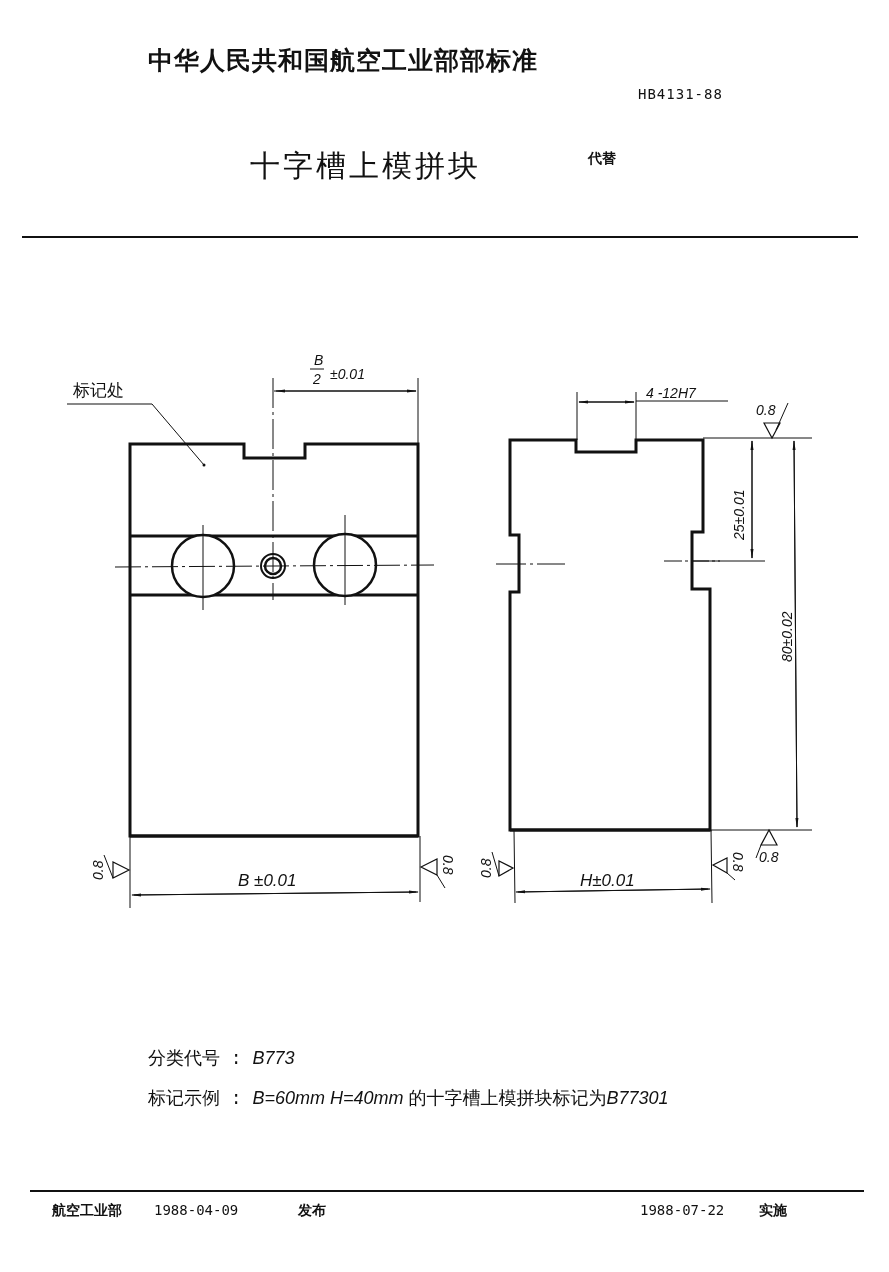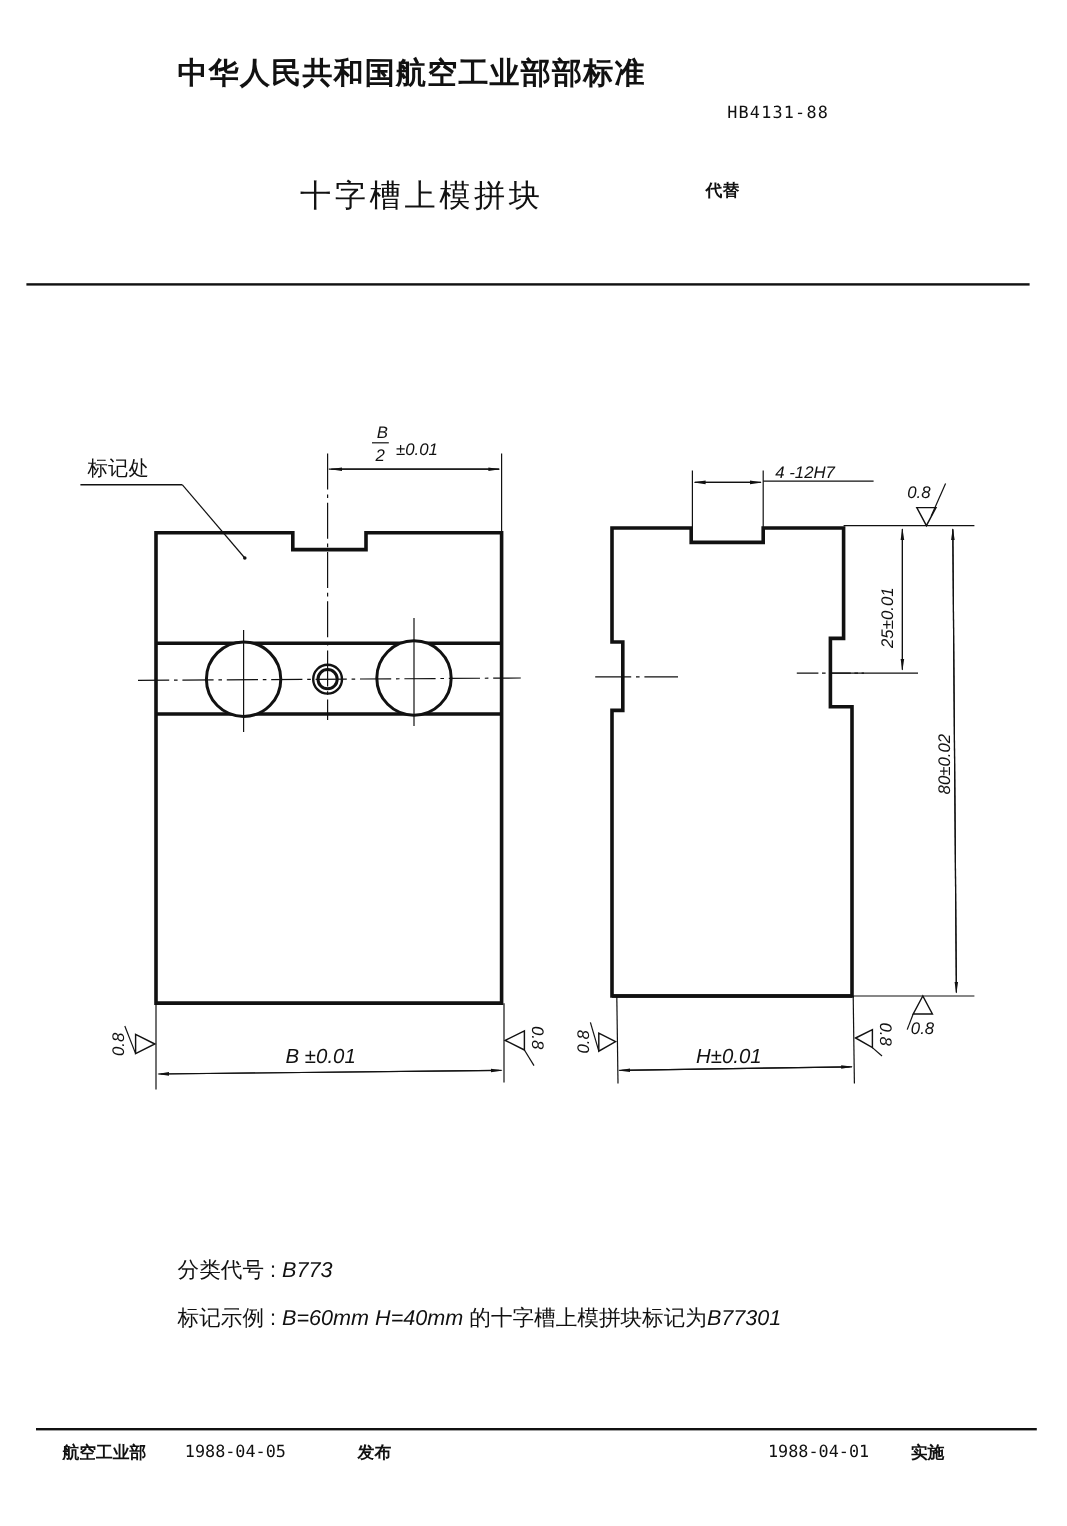--- a/index.html
+++ b/index.html
@@ -1,31 +1,31 @@
 <!DOCTYPE html>
 <html><head>
 <meta charset="utf-8">
 <style>
   html, body { margin: 0; padding: 0; background: #ffffff; }
   body { width: 889px; height: 1272px; position: relative; overflow: hidden; color: #111; font-family: "DejaVu Sans", sans-serif; }
   .abs { position: absolute; }
   .org { left: 148px; top: 44px; font-size: 25px; font-weight: bold; letter-spacing: 1px; }
-  .code { left: 606px; top: 86px; font-size: 14px; font-family: "DejaVu Sans Mono", monospace; letter-spacing: 1px; }
-  .title { left: 250px; top: 146px; font-size: 26px; letter-spacing: 3px; font-family: "DejaVu Serif", serif; text-align: center; }
+  .code { left: 638px; top: 86px; font-size: 14px; font-family: "DejaVu Sans Mono", monospace; letter-spacing: 1px; }
+  .title { left: 250px; top: 146px; font-size: 30px; letter-spacing: 3px; font-family: "DejaVu Serif", serif; text-align: center; }
   .replace { left: 588px; top: 150px; font-size: 14px; font-weight: bold; }
   .rule-top { left: 22px; top: 236px; width: 836px; height: 2px; background: #111; }
   .rule-bottom { left: 30px; top: 1190px; width: 834px; height: 2px; background: #111; }
   svg.drawing { position: absolute; left: 0; top: 0; }
   .dim { font-family: "Liberation Sans", sans-serif; font-style: italic; font-size: 17px; fill: #111; }
   .dim-sm { font-family: "Liberation Sans", sans-serif; font-style: italic; font-size: 14px; fill: #111; }
   .cjk-label { font-family: "DejaVu Sans", sans-serif; font-size: 17px; fill: #111; }
   .note { left: 148px; font-size: 18px; font-style: italic; font-family: "Liberation Sans", sans-serif; }
   .note1 { top: 1046px; }
   .note2 { top: 1086px; }
-  .note .k { font-style: normal; font-family: Liberation Sans, sans-serif; }
+  .note .k { font-style: normal; font-family: Liberation Mono, monospace; }
   .footer { top: 1202px; font-size: 14px; font-weight: bold; text-align: right; }
   .f-issuer { left: 52px; }
   .f-issue-date { left: 154px; font-weight: normal; font-family: "DejaVu Sans Mono", monospace; }
   .f-issue-label { left: 298px; }
   .f-impl-date { left: 640px; font-weight: normal; font-family: "DejaVu Sans Mono", monospace; }
   .f-impl-label { left: 759px; }
 </style>
 </head>
 <body>
 
@@ -141,16 +141,16 @@
   <span>B773</span>
 </div>
 <div class="abs note note2">
   <span class="k">标记示例</span><span class="k"> : </span>
   <span>B=60mm  H=40mm</span>
   <span class="k">的十字槽上模拼块标记为</span><span>B77301</span>
 </div>
 
 <div class="abs rule-bottom"></div>
 <div class="abs footer f-issuer">航空工业部</div>
-<div class="abs footer f-issue-date">1988-04-05</div>
+<div class="abs footer f-issue-date">1988-04-09</div>
 <div class="abs footer f-issue-label">发布</div>
-<div class="abs footer f-impl-date">1988-04-01</div>
+<div class="abs footer f-impl-date">1988-07-22</div>
 <div class="abs footer f-impl-label">实施</div>
 
 </body></html>

